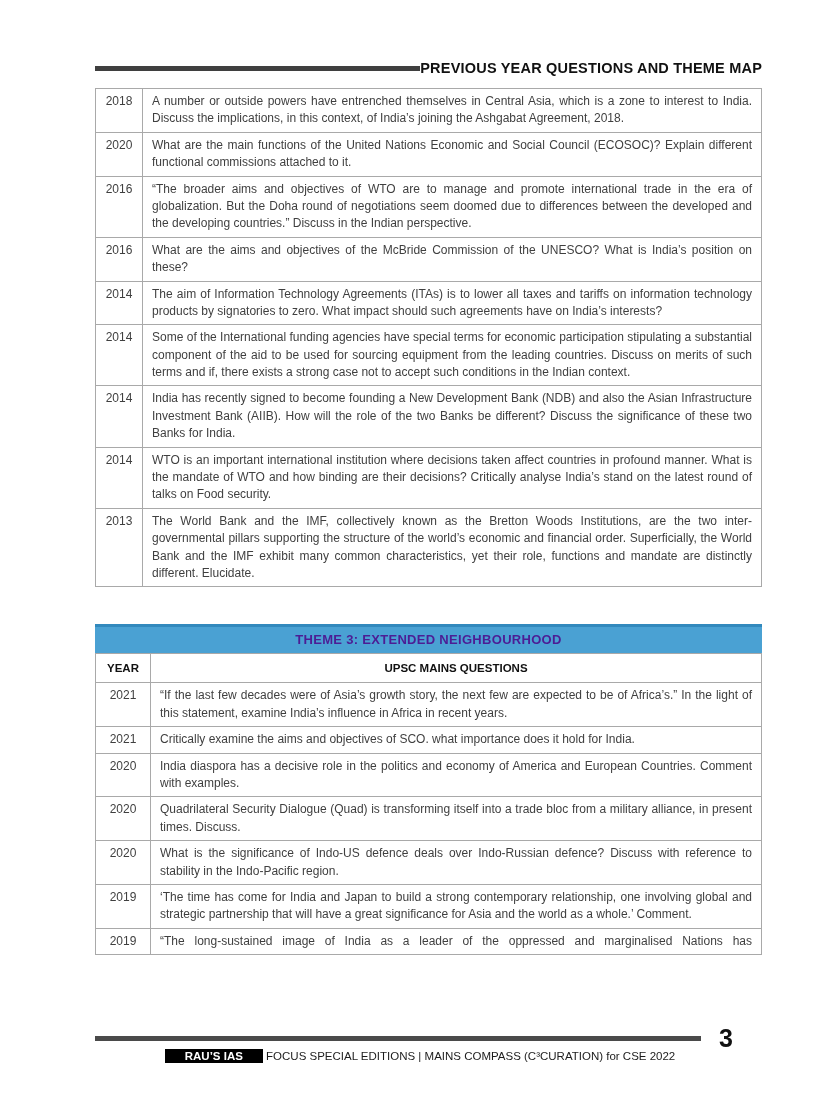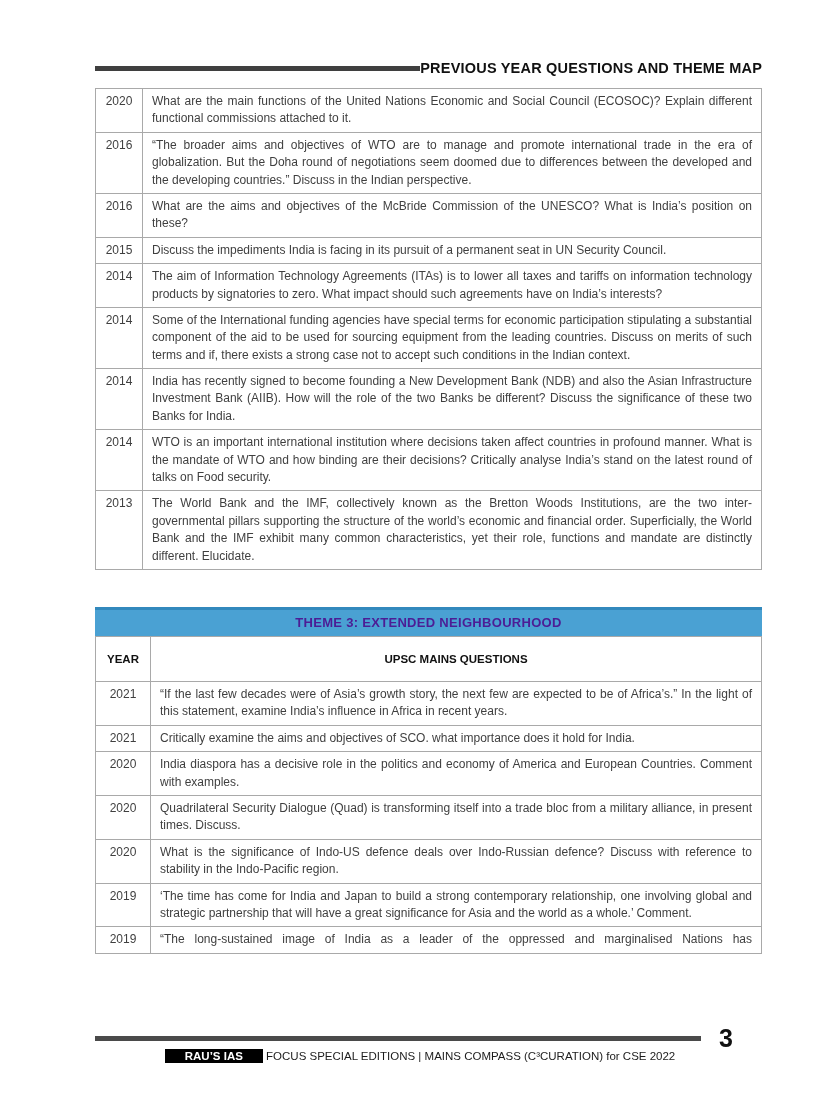--- a/index.html
+++ b/index.html
@@ -19,21 +19,21 @@
   table.qtable{width:100%;border-collapse:collapse;table-layout:fixed;}
   table.qtable td,table.qtable th{border:1px solid #a9a9a9;vertical-align:top;}
   table.qtable td.year{
     width:42px;text-align:center;padding:4px 2px;font-size:12px;line-height:1.45;
   }
   table.qtable td.q{
     padding:4px 9px;font-size:12px;line-height:1.45;text-align:justify;
   }
   table.qtable td.q.truncated{text-align-last:justify;}
   table.qtable th{
-    padding:16px 6px;font-size:11.5px;font-weight:700;color:#111;text-align:center;
+    padding:8px 6px;font-size:11.5px;font-weight:700;color:#111;text-align:center;
   }
   
   .theme-banner{
     margin-top:37px;
     background:#4aa1d3;border-top:3px solid #3289bd;
     color:#4c1d95;font-weight:700;font-size:13px;letter-spacing:.3px;
     text-align:center;padding:5px 0 6px 0;
   }
   
   .footer-rule{position:absolute;left:95px;top:1036px;width:606px;height:5px;background:#4a4a4a;}
@@ -49,34 +49,34 @@
 <div class="content">
 
   <div class="pg-header">
     <div class="rule"></div>
     <div class="title">PREVIOUS YEAR QUESTIONS AND THEME MAP</div>
   </div>
 
   <table class="qtable">
     <tbody>
         <tr>
+          <td class="year">2018</td>
+          <td class="q">A number or outside powers have entrenched themselves in Central Asia, which is a zone to interest to India. Discuss the implications, in this context, of India’s joining the Ashgabat Agreement, 2018.</td>
+        </tr>
+        <tr>
           <td class="year">2020</td>
           <td class="q">What are the main functions of the United Nations Economic and Social Council (ECOSOC)? Explain different functional commissions attached to it.</td>
         </tr>
         <tr>
           <td class="year">2016</td>
           <td class="q">“The broader aims and objectives of WTO are to manage and promote international trade in the era of globalization. But the Doha round of negotiations seem doomed due to differences between the developed and the developing countries.” Discuss in the Indian perspective.</td>
         </tr>
         <tr>
           <td class="year">2016</td>
           <td class="q">What are the aims and objectives of the McBride Commission of the UNESCO? What is India’s position on these?</td>
-        </tr>
-        <tr>
-          <td class="year">2015</td>
-          <td class="q">Discuss the impediments India is facing in its pursuit of a permanent seat in UN Security Council.</td>
         </tr>
         <tr>
           <td class="year">2014</td>
           <td class="q">The aim of Information Technology Agreements (ITAs) is to lower all taxes and tariffs on information technology products by signatories to zero. What impact should such agreements have on India’s interests?</td>
         </tr>
         <tr>
           <td class="year">2014</td>
           <td class="q">Some of the International funding agencies have special terms for economic participation stipulating a substantial component of the aid to be used for sourcing equipment from the leading countries. Discuss on merits of such terms and if, there exists a strong case not to accept such conditions in the Indian context.</td>
         </tr>
         <tr>

